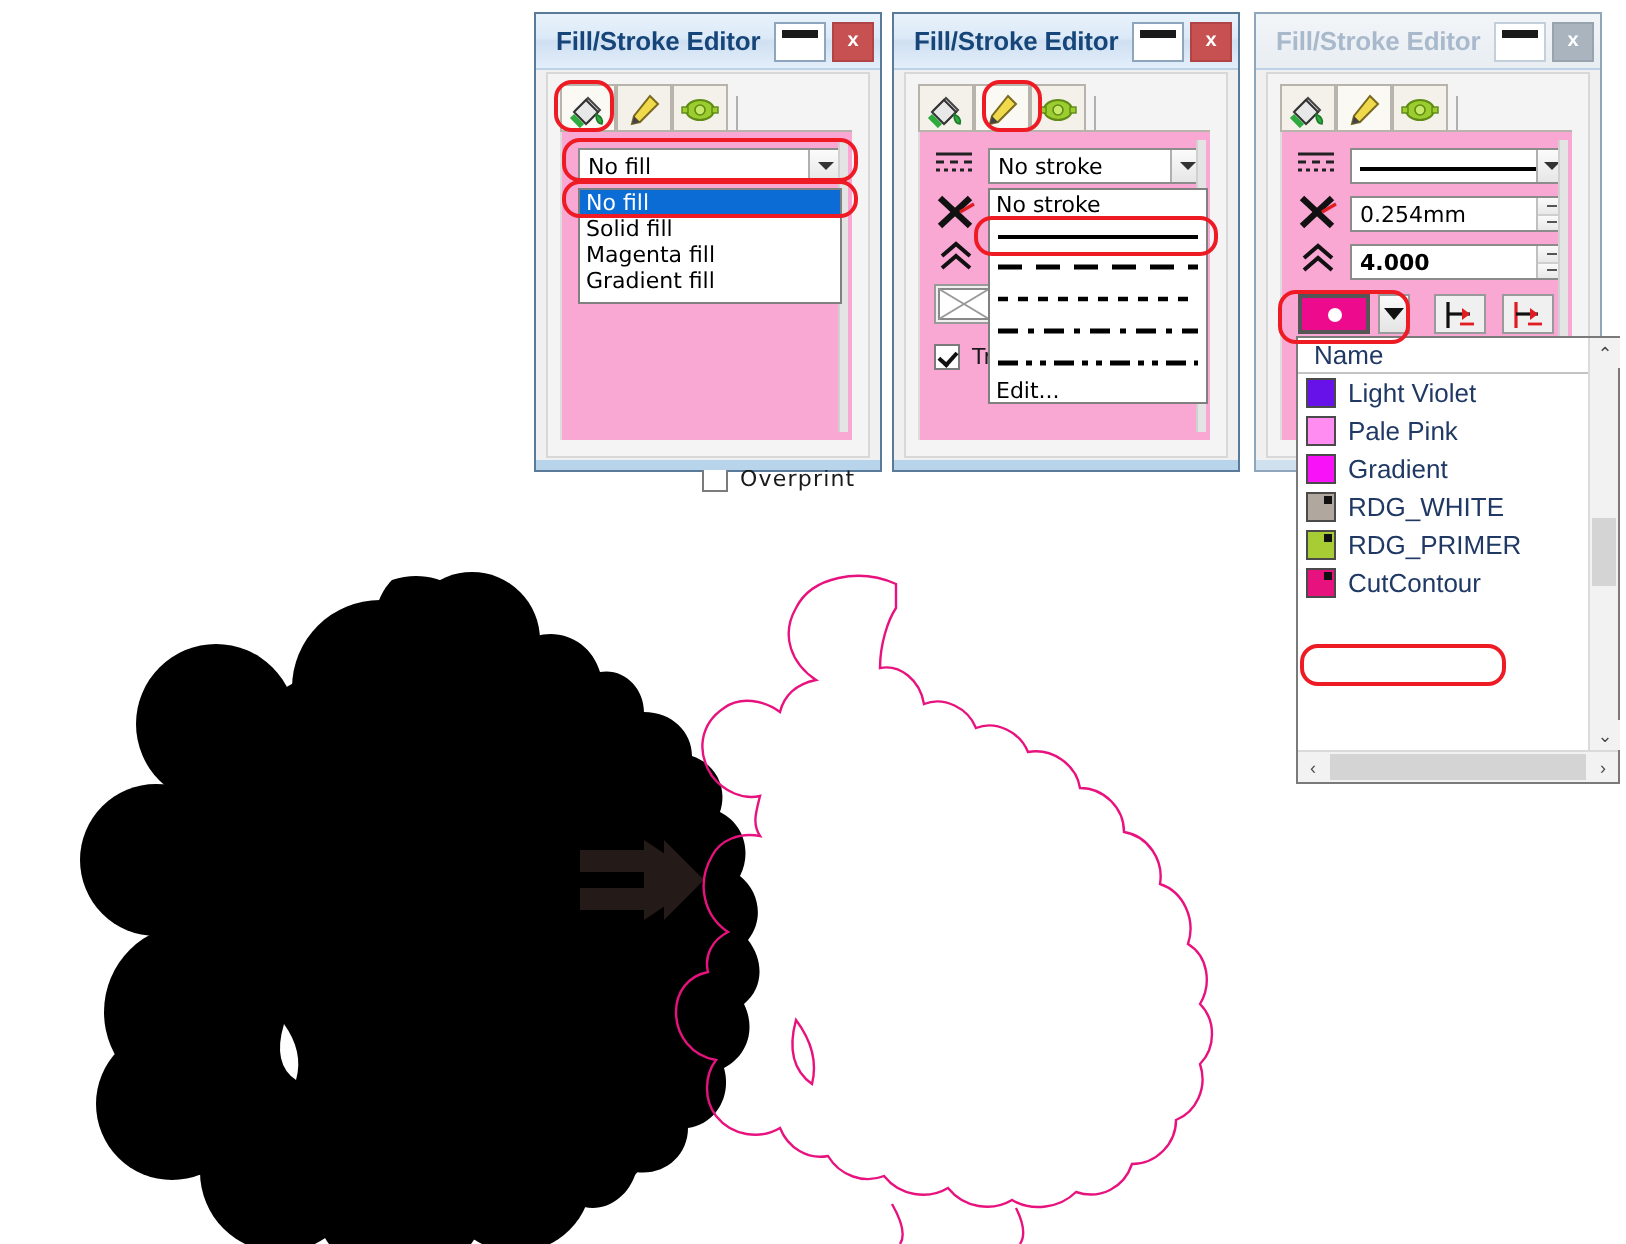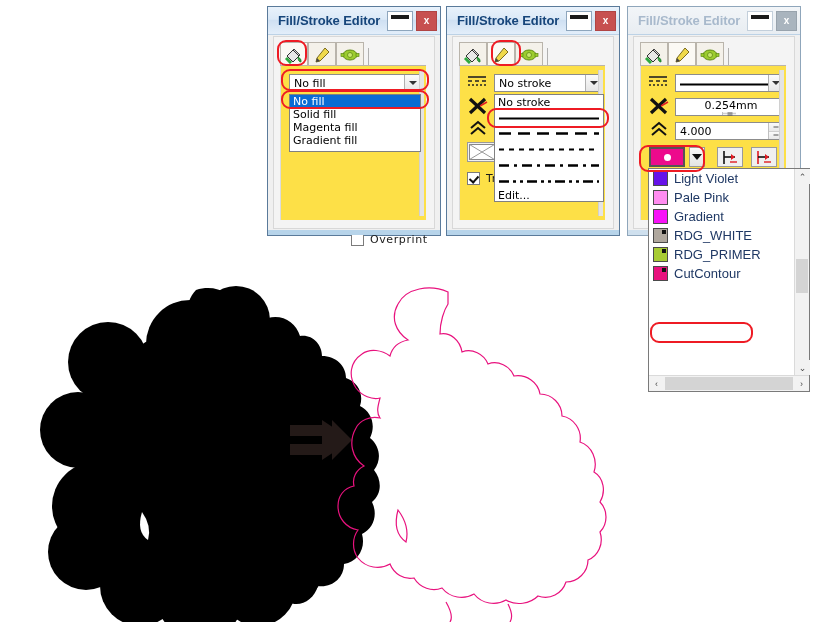--- a/index.html
+++ b/index.html
@@ -111,21 +111,21 @@
   .tabline {
     position: absolute;
     left: 6px; top: 28px; right: 8px;
     height: 1px;
     background: #b9b4ab;
   }
 
   .panel-inner {
     position: absolute;
     left: 6px; top: 29px; right: 8px; bottom: 8px;
-    background: #fde047;
+    background: #f9a8d4;
     border-left: 1px solid #dcdcdc;
   }
 
   
   .combo {
     position: absolute;
     background: #ffffff;
     border: 1px solid #8c8c8c;
     box-sizing: border-box;
     display: flex;
@@ -575,29 +575,29 @@
 
       <div class="combo" style="left:34px; top:8px; width:108px; height:18px;">
         <span class="combo-text">
           <svg width="88" height="3" viewBox="0 0 88 3" style="margin-top:2px">
               <line x1="0" y1="1.5" x2="88" y2="1.5" stroke="#000" stroke-width="2"></line>
             </svg>
         </span>
         <div class="combo-arrow"></div>
       </div>
 
-      <div class="spin" style="left:34px; top:32px; width:108px; height:18px;flex-direction:column;">
+      <div class="spin" style="left:34px; top:32px; width:108px; height:18px;">
         <span class="spin-text">0.254mm</span>
         <div class="spin-btns">
             <div></div>
             <div></div>
           </div>
       </div>
 
-      <div class="spin" style="left:34px; top:56px; width:108px; height:18px;">
+      <div class="spin" style="left:34px; top:56px; width:108px; height:18px;font-weight:bold;">
         <span class="spin-text">4.000</span>
         <div class="spin-btns">
             <div></div>
             <div></div>
           </div>
       </div>
 
       <div class="colorwell" style="left:8px; top:81px; width:36px; height:20px;"></div>
       <div style="position:absolute;left:48px;top:81px;width:16px;height:20px;background:linear-gradient(to bottom,#fafafa,#e4e4e4);border:1px solid #9a9a9a;box-sizing:border-box;display:flex;align-items:center;justify-content:center;">
         <span style="border-left:5px solid transparent;border-right:5px solid transparent;border-top:6px solid #111;"></span>
@@ -624,20 +624,21 @@
     </div>
   </div>
   <div class="dlg-footer" style="background:#cfe0ee;"></div>
 </div>
 
 <div class="redbox" style="left:639px; top:145px; width:66px; height:27px;"></div>
 
 <div class="colorlist" style="left:648px; top:168px; width:162px; height:224px;">
   <div style="display:flex; flex:1; min-height:0;">
     <div style="flex:1; display:flex; flex-direction:column; min-width:0;">
+      <div class="cl-header">Name</div>
       <div class="cl-rows">
         <div class="cl-row">
           <span class="cl-sw" style="background:#6612e8;"></span>
           <span class="cl-name">Light Violet</span>
         </div>
         <div class="cl-row">
           <span class="cl-sw" style="background:#ff8cf0;"></span>
           <span class="cl-name">Pale Pink</span>
         </div>
         <div class="cl-row">

